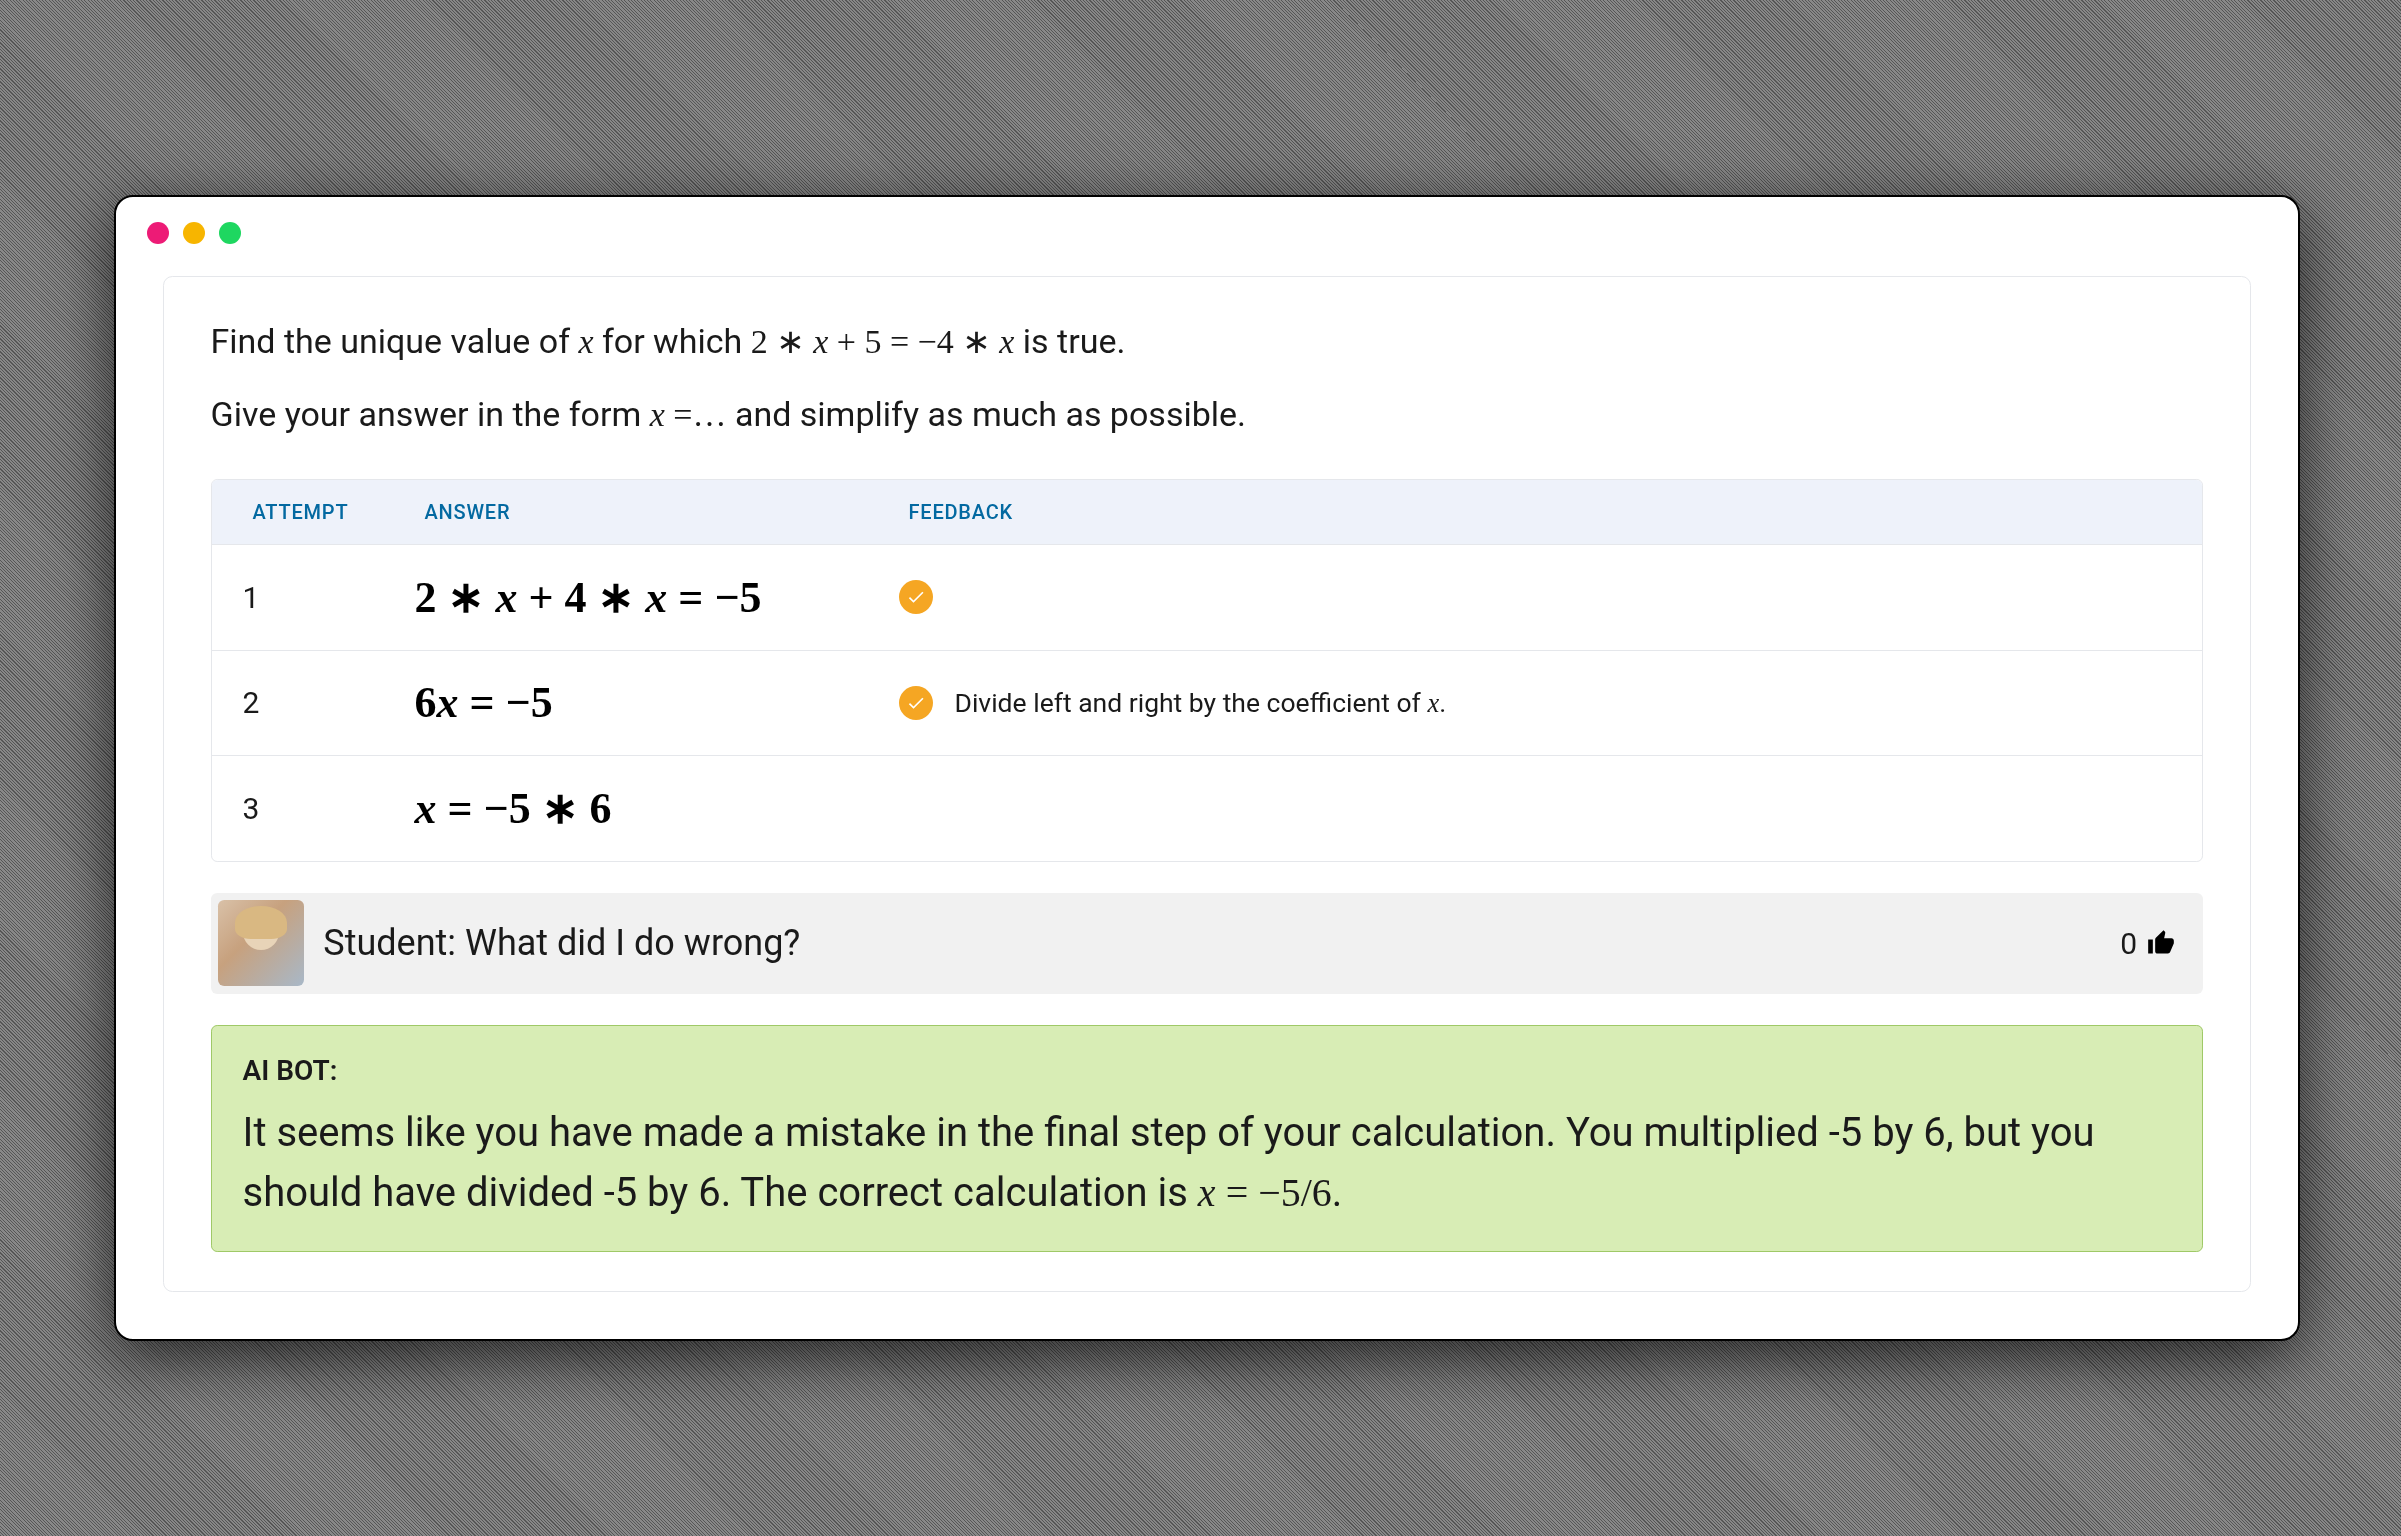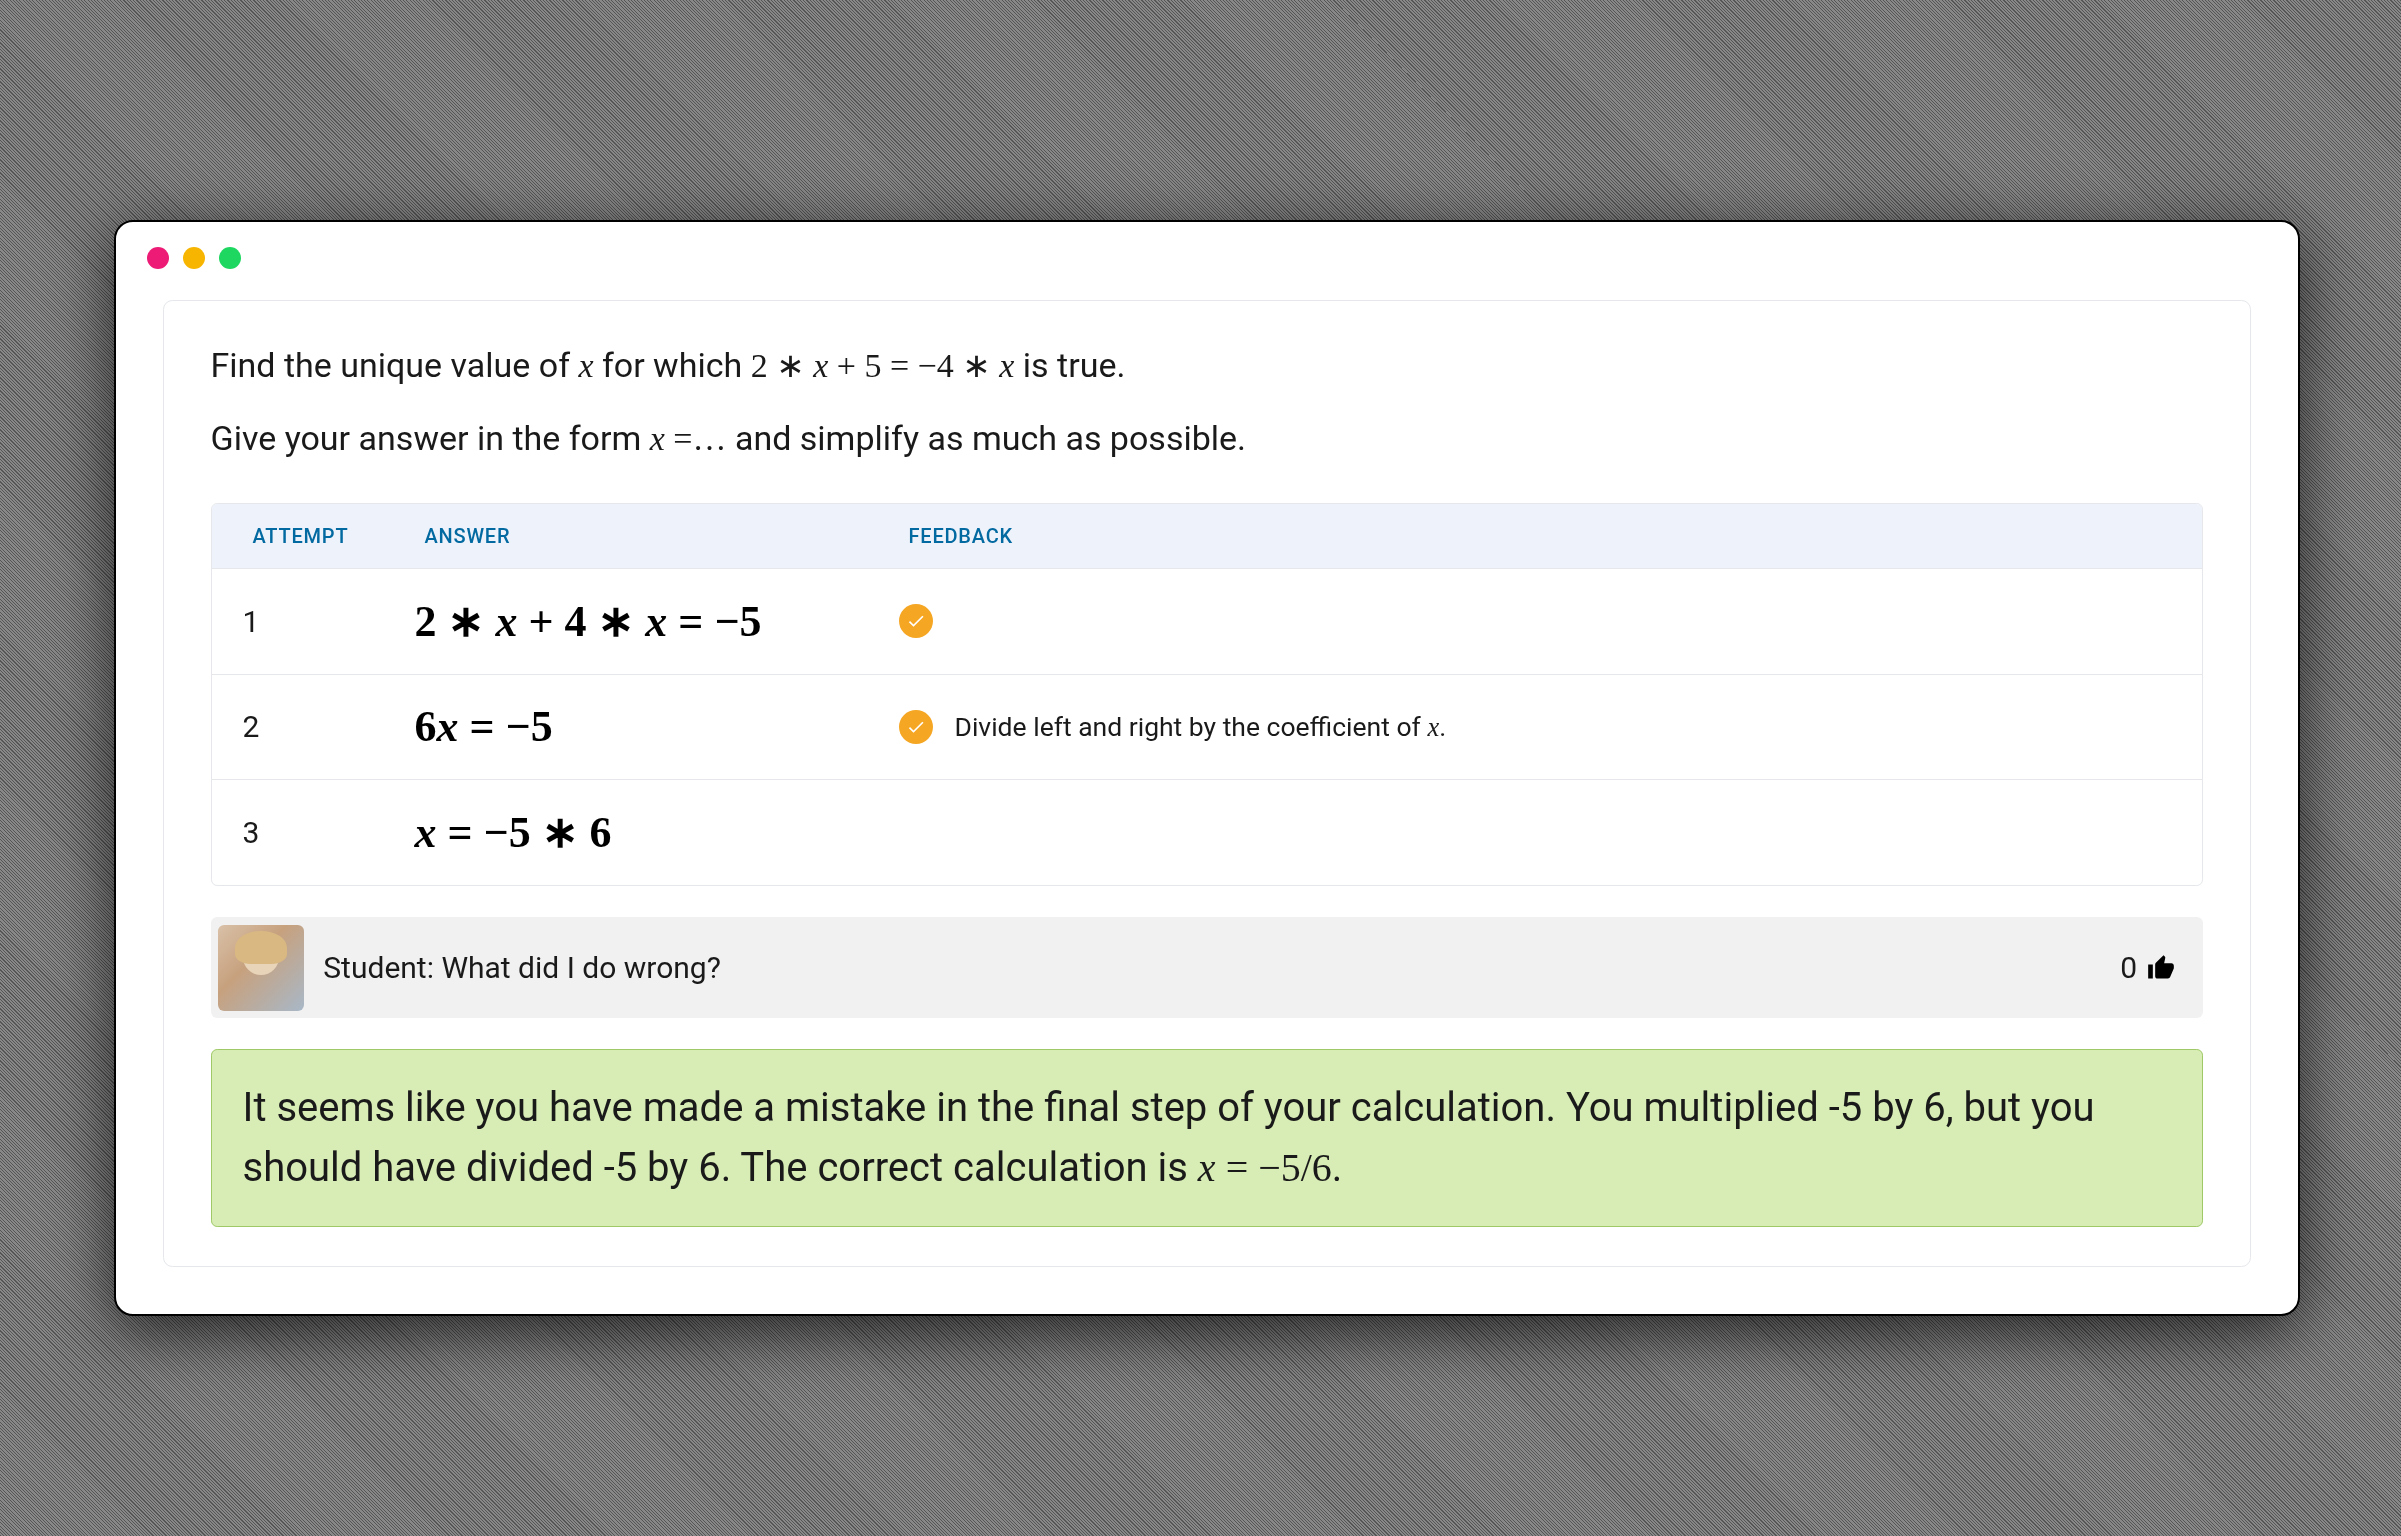--- a/index.html
+++ b/index.html
@@ -170,21 +170,21 @@
       position: absolute;
       top: 6.2px;
       left: 17px;
       width: 52px;
       height: 33px;
       background: #D9B882;
       border-radius: 50% 50% 30% 30%;
     }
     
     .chat-text {
-      font-size: 30px;
+      font-size: 36px;
       color: #1a1a1a;
       flex: 1;
     }
     
     .likes {
       display: flex;
       align-items: center;
       gap: 9.4px;
       font-size: 30px;
       color: #1a1a1a;
@@ -303,20 +303,21 @@
         </div>
         <div class="likes">
           <span>0</span>
           <svg class="thumb-icon" viewBox="0 0 24 24" fill="#000">
               <path d="M1 21h4V9H1v12zm22-11c0-1.1-.9-2-2-2h-6.31l.95-4.57.03-.32c0-.41-.17-.79-.44-1.06L14.17 1 7.59 7.59C7.22 7.95 7 8.45 7 9v10c0 1.1.9 2 2 2h9c.83 0 1.54-.5 1.84-1.22l3.02-7.05c.09-.23.14-.47.14-.73v-2z"></path>
             </svg>
         </div>
       </div>
 
       <div class="bot-response">
+        <div class="bot-label">AI BOT:</div>
         <div class="bot-text">
           <span>It seems like you have made a mistake in the final step of your calculation. You multiplied -5 by 6, but you should have divided -5 by 6. The correct calculation is </span><span class="math"><span class="math">x</span><span class="math-upright"> = −5/6</span></span><span>.</span>
         </div>
       </div>
 
     </div>
   </div>
 </div>
 
 

